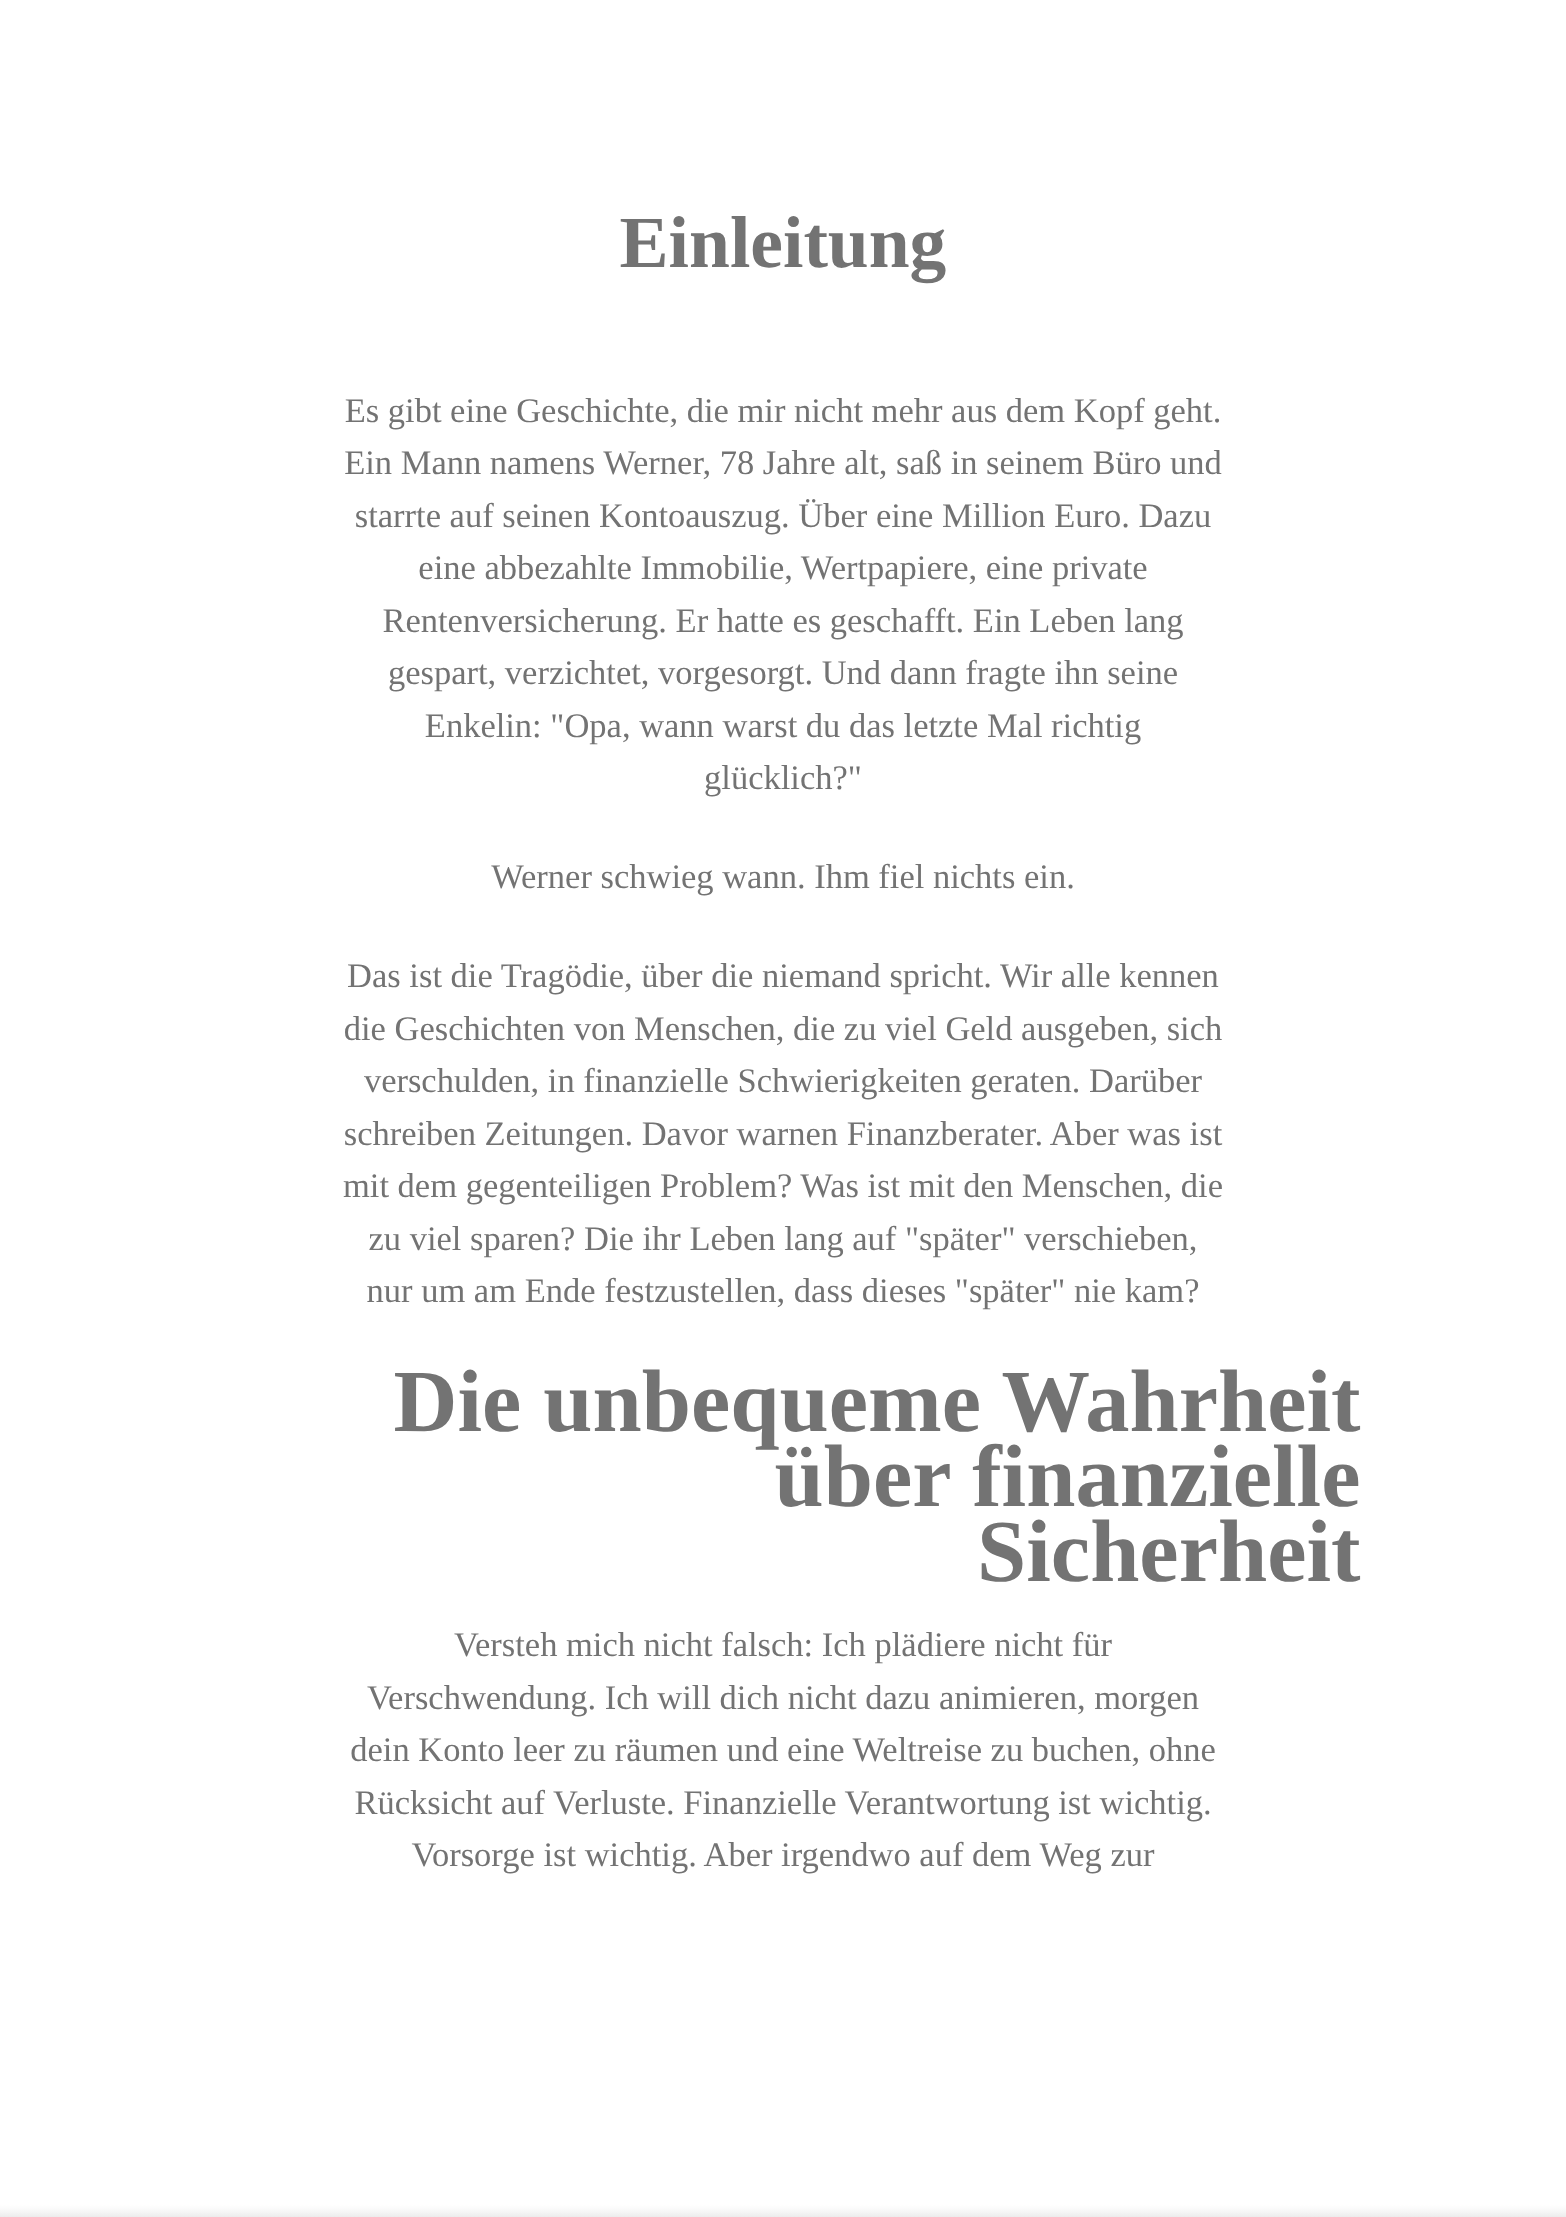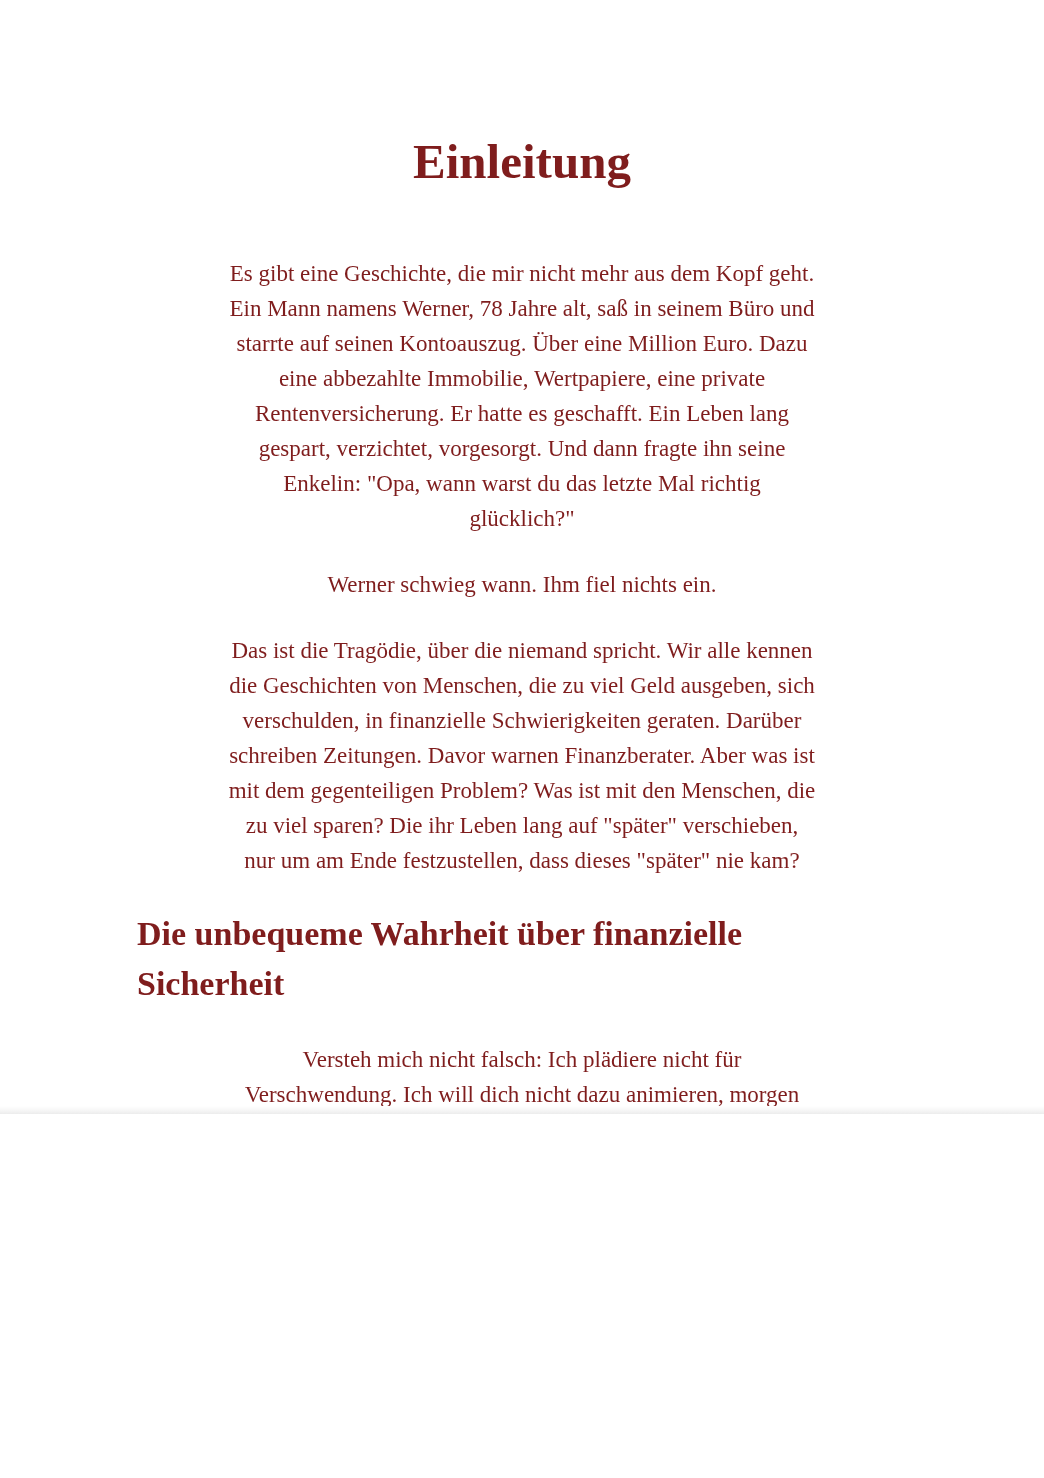--- a/index.html
+++ b/index.html
@@ -3,25 +3,25 @@
 <meta charset="utf-8">
 <style>
   html, body {
     margin: 0;
     padding: 0;
     background: #ffffff;
   }
   .page {
     position: relative;
     width: 1044px;
-    height: 1114px;
+    height: 1478px;
     background: #ffffff;
     overflow: hidden;
     font-family: "Liberation Serif", "DejaVu Serif", serif;
-    color: #7f1d1d;
+    color: #737373;
   }
   .content {
     box-sizing: border-box;
     padding: 134px 137px 0 137px;
     width: 1044px;
   }
   h1.chapter-title {
     font-size: 49px;
     line-height: 1.15;
     font-weight: bold;
@@ -30,26 +30,26 @@
     white-space: pre-line;
   }
   p.body-para {
     font-size: 23px;
     line-height: 35px;
     margin: 0 0 31px 0;
     white-space: pre-line;
     text-align: center;
   }
   h2.section-heading {
-    font-size: 34px;
+    font-size: 59px;
     line-height: 50px;
     font-weight: bold;
-    margin: 31px 0 33px 0;
+    margin: 31px 0 20px 0;
     white-space: pre-line;
-    text-align: left;
+    text-align: right;
   }
   .page-bottom-divider {
     position: absolute;
     left: 0;
     right: 0;
     bottom: 0;
     height: 8px;
     background: linear-gradient(180deg, #ffffff 0%, #f7f7f7 50%, #ececec 100%);
   }
 </style>
@@ -78,19 +78,19 @@
 mit dem gegenteiligen Problem? Was ist mit den Menschen, die
 zu viel sparen? Die ihr Leben lang auf "später" verschieben,
 nur um am Ende festzustellen, dass dieses "später" nie kam?</p>
 
 
     <h2 class="section-heading">Die unbequeme Wahrheit über finanzielle
 Sicherheit</h2>
 
     <p class="body-para">Versteh mich nicht falsch: Ich plädiere nicht für
 Verschwendung. Ich will dich nicht dazu animieren, morgen
-dein Konto leer zu räumen und eine Weltreise zu geraten, ohne
+dein Konto leer zu räumen und eine Weltreise zu buchen, ohne
 Rücksicht auf Verluste. Finanzielle Verantwortung ist wichtig.
 Vorsorge ist wichtig. Aber irgendwo auf dem Weg zur</p>
   </div>
 
   <div class="page-bottom-divider"></div>
 </div>
 
 </body></html>

